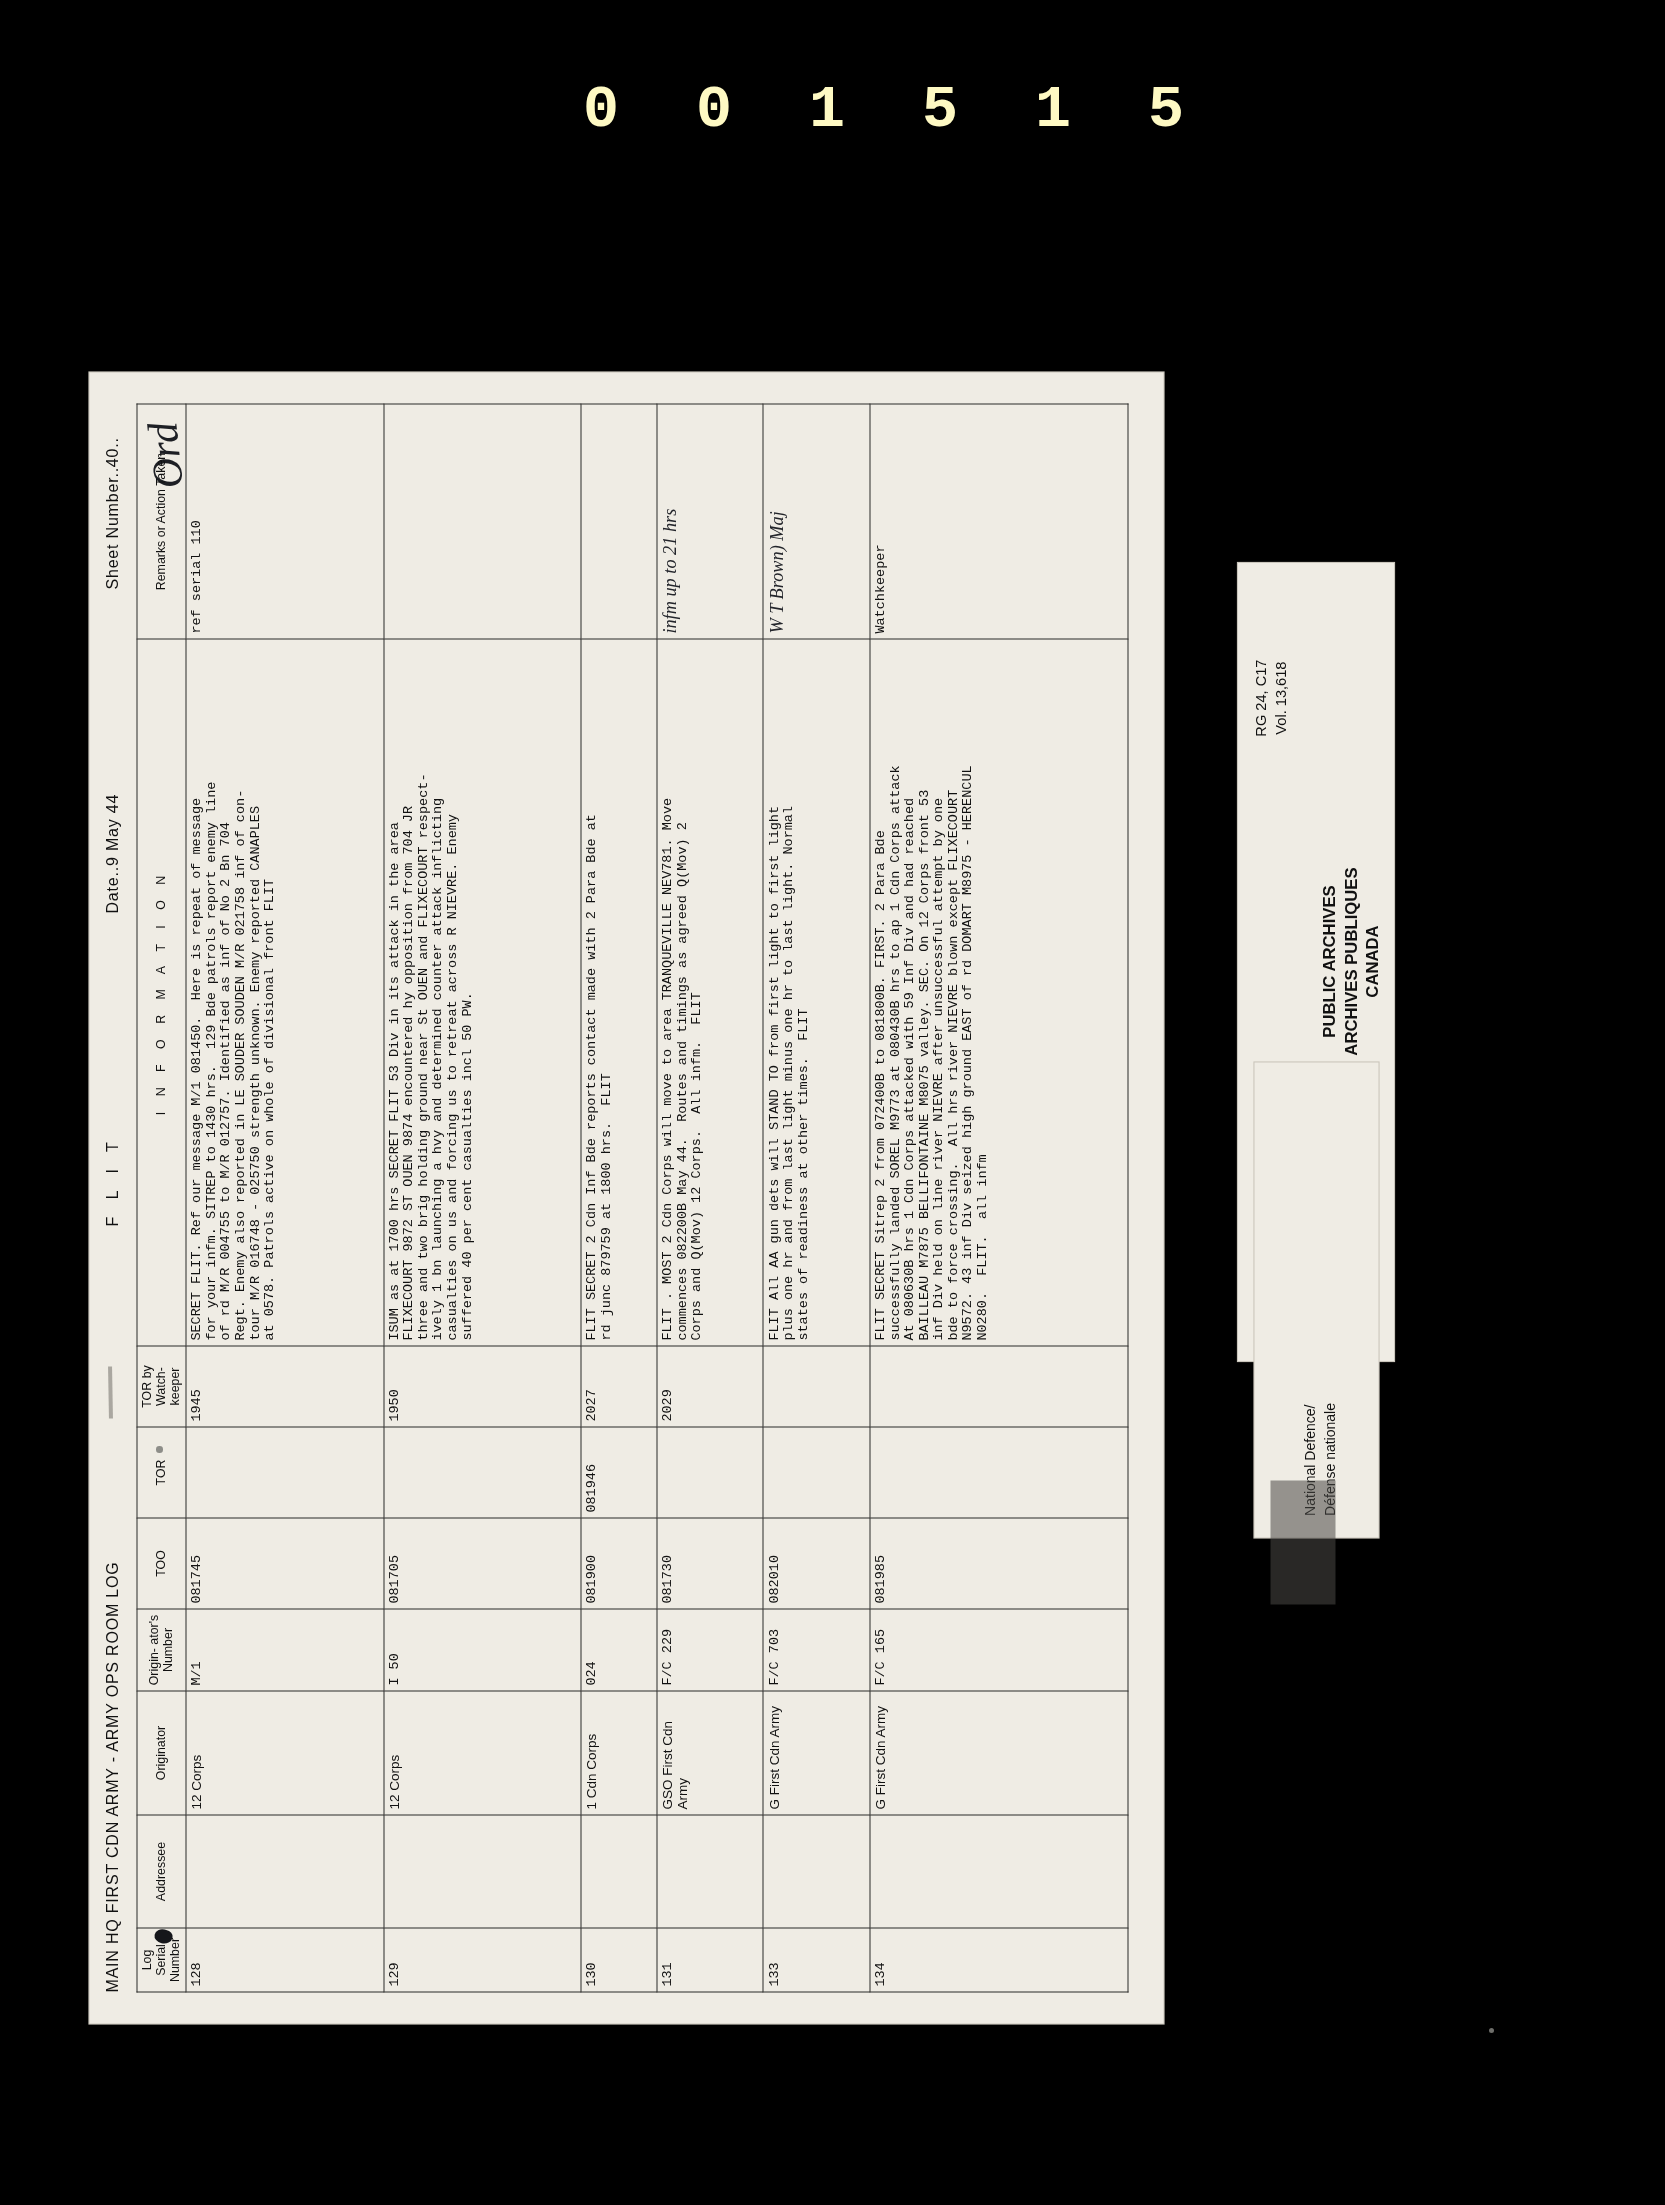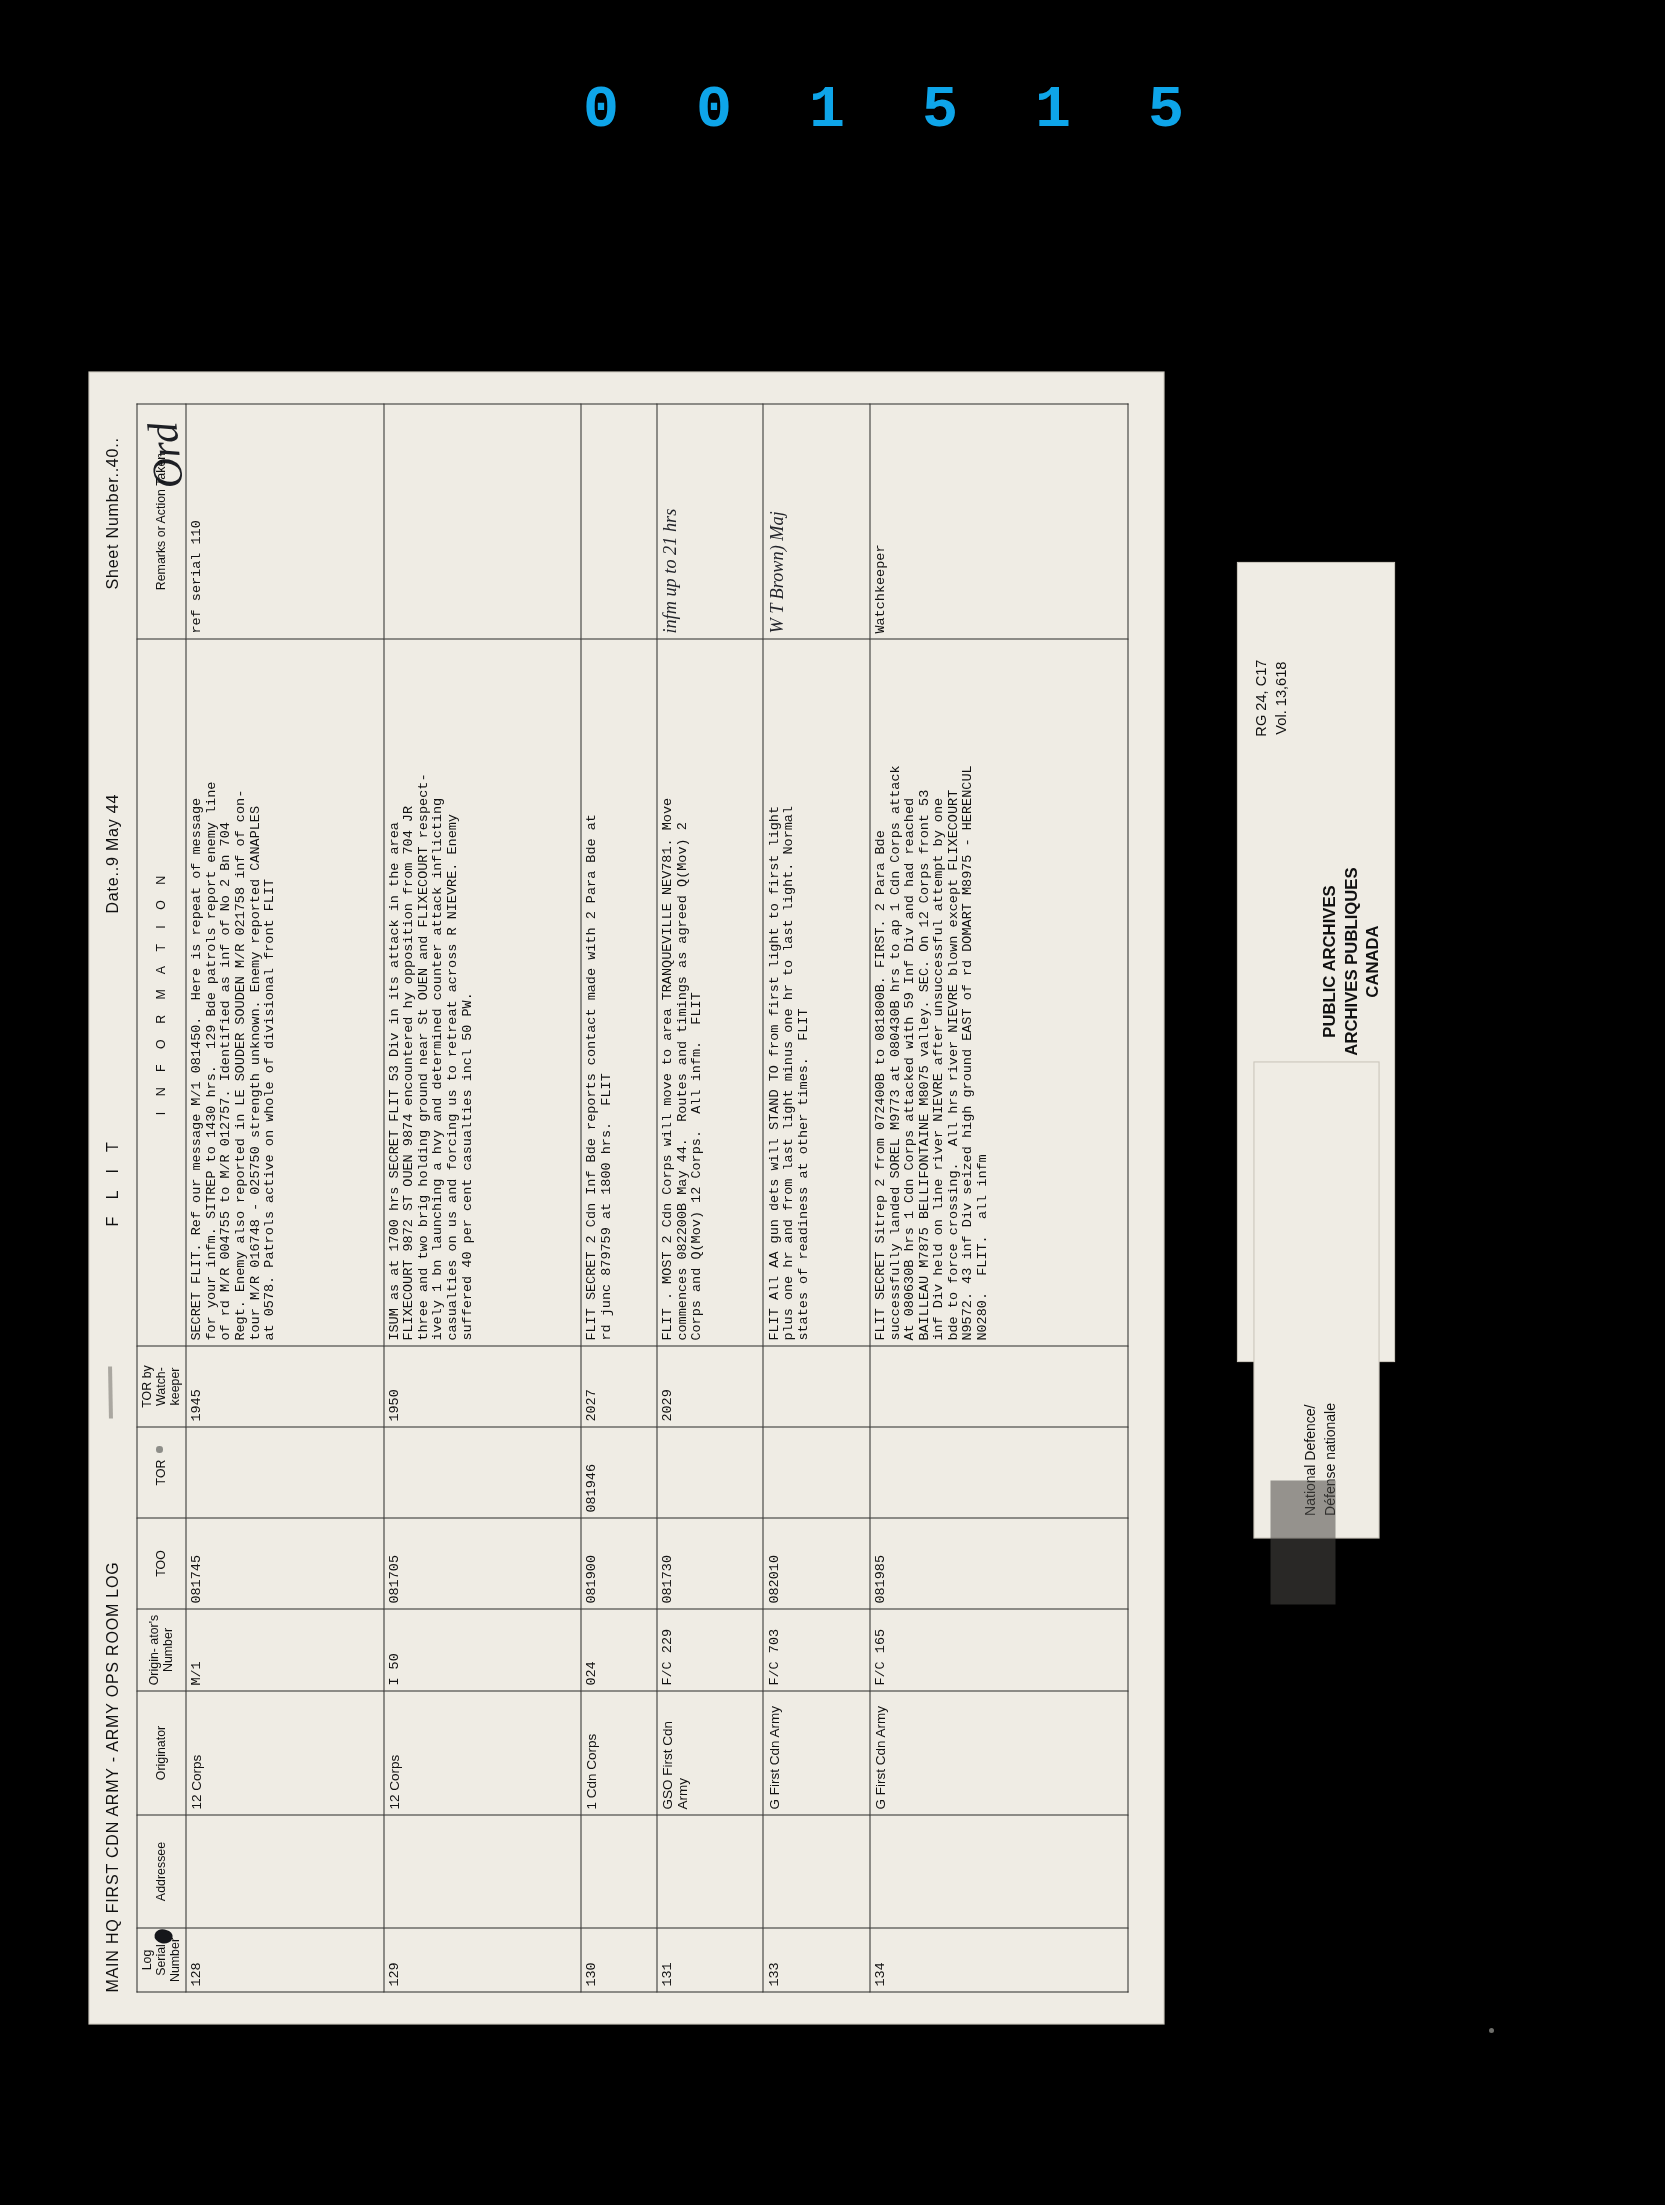--- a/index.html
+++ b/index.html
@@ -3,21 +3,21 @@
 <meta charset="utf-8">
 <style>
   html,body{margin:0;padding:0;background:#000;}
   body{width:1666px;height:2205px;position:relative;overflow:hidden;
        font-family:"Liberation Sans", sans-serif;color:#111;}
 
   
   .frame-number{
     position:absolute;top:76px;left:583px;width:486px;
     font-family:"Liberation Mono", monospace;
-    font-size:60px;font-weight:700;letter-spacing:20.5px;color:#0ea5e9;
+    font-size:60px;font-weight:700;letter-spacing:20.5px;color:#fef9c3;
     text-align:left;white-space:nowrap;
   }
 
   
   .sheet-wrap{
     position:absolute;left:84px;top:367px;width:1084px;height:1662px;
   }
   .sheet{
     position:absolute;
     width:1651px;height:1074px;          

